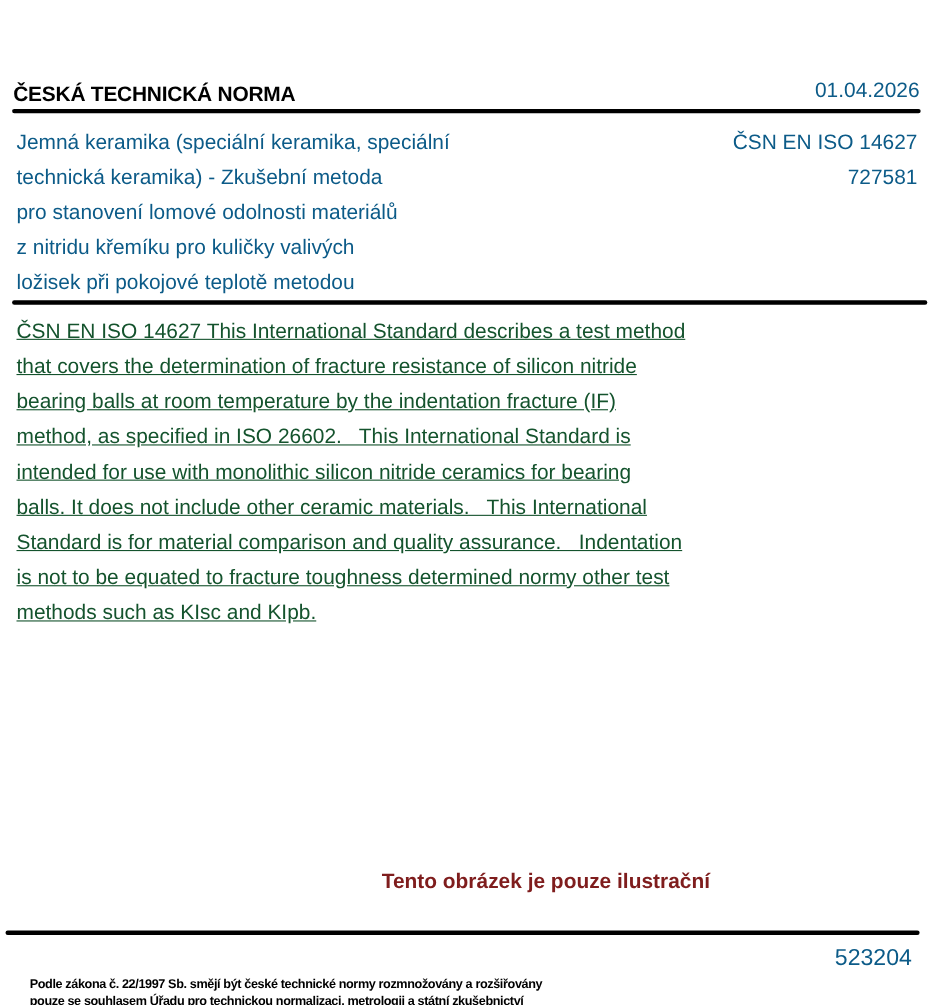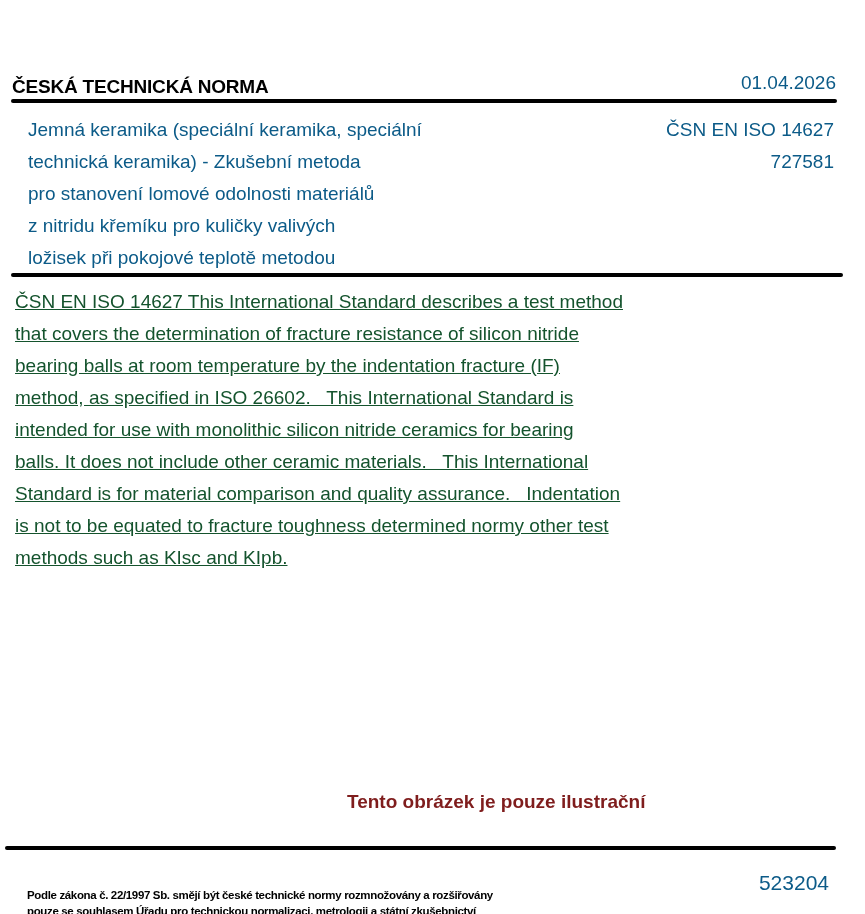--- a/index.html
+++ b/index.html
@@ -31,21 +31,21 @@
     }
     .rule-top { left: 11px; top: 99px; width: 826px; }
     .rule-mid { left: 11px; top: 273px; width: 832px; }
     .rule-bot { left: 5px; top: 846px; width: 831px; }
     .title-cz {
       left: 15px; top: 114px;
       width: 470px;
       font-size: 19px; color: #0c5b88;
       line-height: 32px;
     }
-    .title-cz div { white-space: nowrap; margin-left: 13px; }
+    .title-cz div { white-space: nowrap; }
     .std-id {
       right: 31px; top: 114px;
       font-size: 19px; color: #0c5b88;
       line-height: 32px;
       text-align: right;
     }
     .abstract {
       left: 15px; top: 286px;
       width: 720px;
       font-size: 19px; color: #14532d;
@@ -59,21 +59,21 @@
     }
     .legal {
       left: 27px; top: 862px;
       font-size: 11.5px; font-weight: bold; color: #000000;
       line-height: 16px;
       letter-spacing: -0.35px;
       margin-top: 25px;
     }
     .doc-num {
       right: 36px; top: 859px;
-      font-size: 21px; color: #0c5b88; margin-top: 12px;
+      font-size: 21px; color: #0c5b88;
     }
   </style>
 </head>
 <body>
 
 <div class="abs norm-title">ČESKÁ TECHNICKÁ NORMA</div>
 <div class="abs date">01.04.2026</div>
 <div class="abs rule rule-top"></div>
 
 <div class="abs title-cz">

